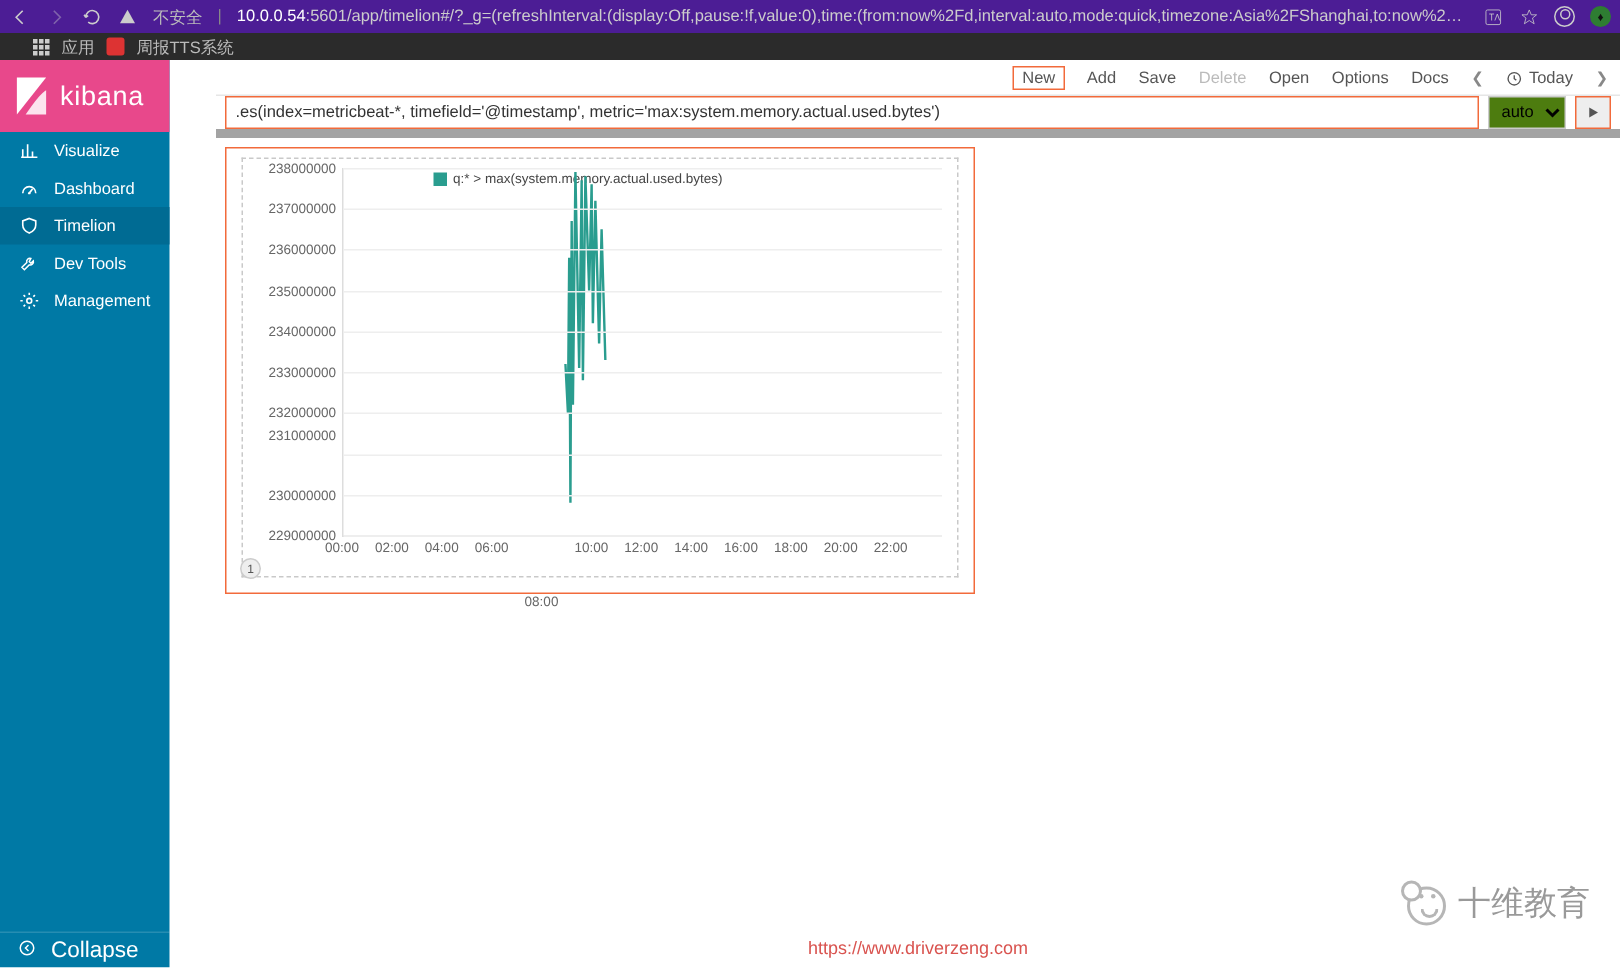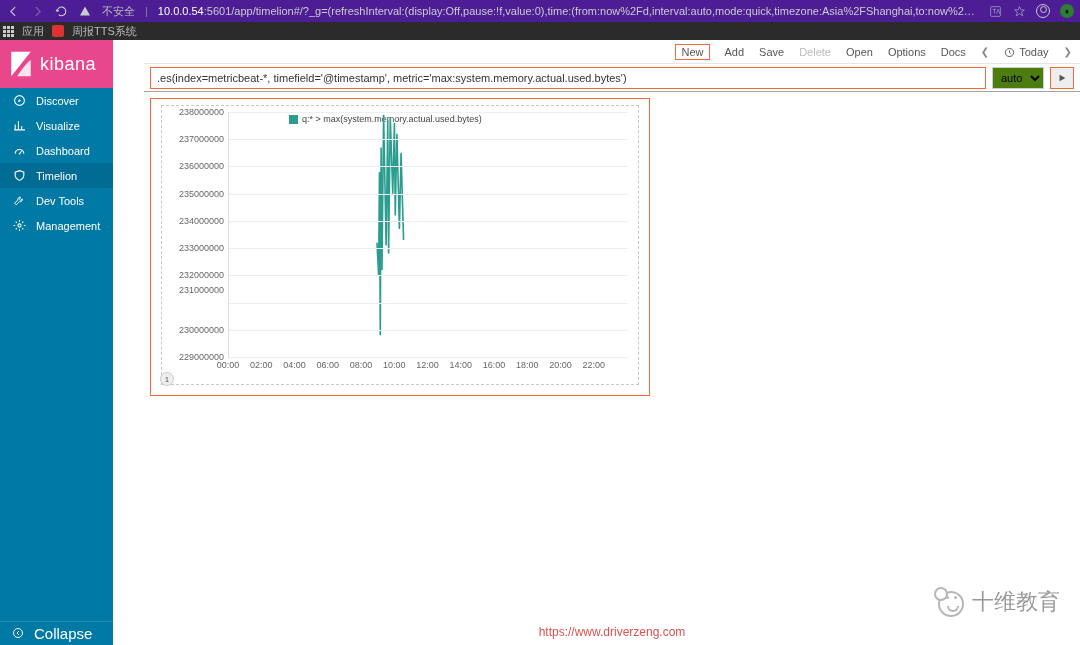--- a/index.html
+++ b/index.html
@@ -12,21 +12,21 @@
     --text: #444;
     --chart-line: #2a9d8f;
     --highlight-orange: #f26a3b;
   }
   * { box-sizing: border-box; margin:0; padding:0; font-family: "Helvetica Neue", Arial, sans-serif; }
   html, body { width:1080px; height:645px; overflow:hidden; background:#fff; font-size:12px; color:var(--text); }
 
   
   .chrome { width:100%; background:#4c1d95; }
   .chrome-bar { display:flex; align-items:center; height:22px; padding:0 6px; gap:10px; color:var(--chrome-text); font-size:11px; }
-  .chrome-bar2 { display:flex; align-items:center; height:18px; padding:0 3px; gap:8px; color:var(--chrome-text); font-size:11px; background:#2b2b2b; }
+  .chrome-bar2 { display:flex; align-items:center; height:18px; padding:0 22px; gap:8px; color:var(--chrome-text); font-size:11px; background:#2b2b2b; }
   .chrome-icon { display:inline-flex; width:14px; height:14px; align-items:center; justify-content:center; }
   .chrome-addr { flex:1; white-space:nowrap; overflow:hidden; text-overflow:ellipsis; color:#ccc; }
   .chrome-addr .ip { color:#fff; }
   .chrome-right { display:flex; gap:10px; align-items:center; }
   .dots9 { display:grid; grid-template-columns:repeat(3,3px); grid-gap:1px; }
   .dots9 span { width:3px; height:3px; background:#ccc; }
   .favicon { width:12px; height:12px; background:#d33; border-radius:2px; }
   .avatar-circle { width:14px; height:14px; border-radius:50%; border:1.5px solid #ccc; position:relative; }
   .avatar-circle::after { content:""; position:absolute; width:5px; height:5px; border-radius:50%; border:1.5px solid #ccc; top:1px; left:3px; }
   .green-dot { width:14px; height:14px; border-radius:50%; background:#2e7d32; display:flex; align-items:center;justify-content:center; font-size:8px; color:#111;}
@@ -46,21 +46,21 @@
 
   
   .actionbar { height:24px; border-bottom:1px solid #e6e6e6; display:flex; justify-content:flex-end; align-items:center; gap:15px; padding:0 8px; font-size:11px; color:#555; }
   .actionbar span { cursor:pointer; }
   .actionbar .hl { border:1.5px solid var(--highlight-orange); padding:1px 5px; }
   .actionbar .disabled { color:#bbb; }
   .actionbar .tp { display:flex; align-items:flex-end; gap:4px; }
   .actionbar .chev { font-size:10px; color:#888; }
 
   
-  .queryrow { height:28px; display:flex; align-items:center; padding:0 6px; gap:6px; border-bottom:1px solid #a3a3a3; }
+  .queryrow { height:28px; display:flex; align-items:center; padding:0 6px; gap:6px; border-bottom:6px solid #a3a3a3; }
   .query-input { flex:1; height:22px; border:1.5px solid var(--highlight-orange); padding:0 6px; font-size:11px; color:#333; outline:none; }
   .auto-select { height:22px; border:1px solid #ccc; font-size:11px; padding:0 4px; background:#4d7c0f; }
   .play-btn { height:22px; width:24px; background:#eee; border:1.5px solid var(--highlight-orange); display:flex; align-items:center; justify-content:center; cursor:pointer; }
   .play-btn svg { width:10px; height:10px; fill:#555; }
 
   
   .content { flex:1; padding:6px; position:relative; }
   .panel { width:500px; height:298px; border:1.5px solid var(--highlight-orange); padding:6px 10px 10px 10px; position:relative; }
   .panel-inner { position:relative; border:1px dashed #c9c9c9; width:100%; height:100%; }
   .page-badge { position:absolute; left:-2px; bottom:-2px; width:14px; height:14px; border-radius:50%; background:#eee; border:1px solid #ccc; font-size:8px; display:flex; align-items:center;justify-content:center; color:#555;}
@@ -154,29 +154,20 @@
 <div class="app">
   <aside class="sidebar">
     <div class="logo">
       <svg viewBox="0 0 32 40">
         <path d="M1 1 H31 L1 39 Z" fill="#fff"></path>
         <path d="M31 39 H10 Q24 18 31 14 Z" fill="#fff" opacity="0.85"></path>
       </svg>
       <span>kibana</span>
     </div>
     <nav class="nav" id="nav">
-        <div class="nav-item">
-          <span class="icn">
-            <svg width="13" height="13" viewBox="0 0 24 24">
-              <circle cx="12" cy="12" r="9" stroke="#fff" fill="none" stroke-width="2"></circle>
-              <path d="M9 15l2-6 4 4z" fill="#fff"></path>
-            </svg>
-          </span>
-          <span>Discover</span>
-        </div>
         <div class="nav-item">
           <span class="icn">
             <svg width="13" height="13" viewBox="0 0 24 24">
               <path d="M4 20V10M10 20V4M16 20v-7M22 20H2" stroke="#fff" stroke-width="2" fill="none"></path>
             </svg>
           </span>
           <span>Visualize</span>
         </div>
         <div class="nav-item">
           <span class="icn">
@@ -291,21 +282,21 @@
                 <div class="gridh" style="top: 81.6667px;"></div>
                 <div class="gridh" style="top: 54.4444px;"></div>
                 <div class="gridh" style="top: 27.2222px;"></div>
                 <div class="gridh" style="top: 0px;"></div>
               </div>
             <div class="xlabels" id="xlabels">
                 <div style="left: 0px;">00:00</div>
                 <div style="left: 33.25px;">02:00</div>
                 <div style="left: 66.5px;">04:00</div>
                 <div style="left: 99.75px;">06:00</div>
-                <div style="left: 133px;">08:00</div>
+                <div style="left: 133px; margin-top: 36px;">08:00</div>
                 <div style="left: 166.25px;">10:00</div>
                 <div style="left: 199.5px;">12:00</div>
                 <div style="left: 232.75px;">14:00</div>
                 <div style="left: 266px;">16:00</div>
                 <div style="left: 299.25px;">18:00</div>
                 <div style="left: 332.5px;">20:00</div>
                 <div style="left: 365.75px;">22:00</div>
               </div>
           </div>
           <div class="page-badge">1</div>

